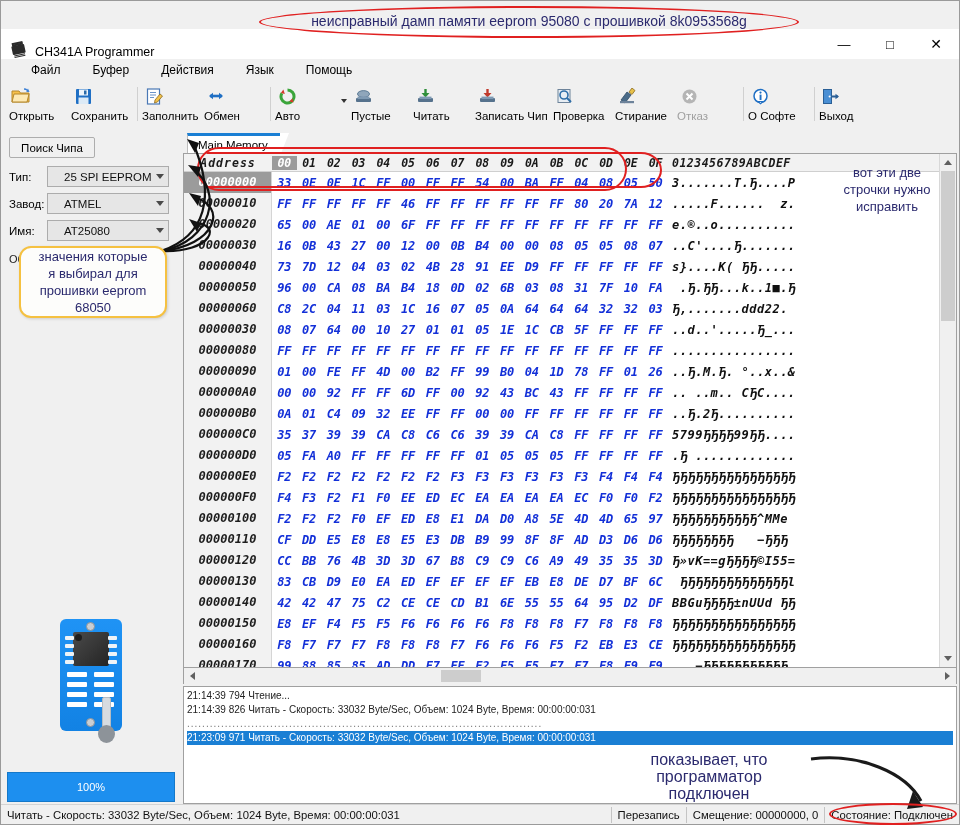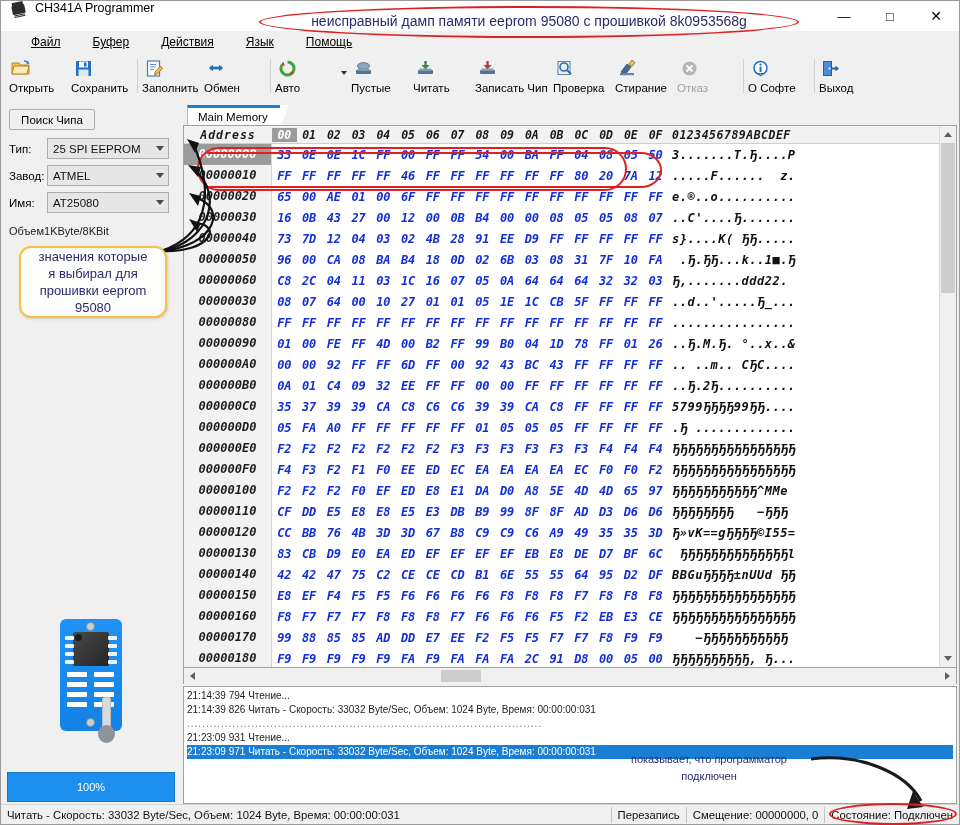--- a/index.html
+++ b/index.html
@@ -15,22 +15,22 @@
   #app {
     position: relative;
     width: 960px; height: 825px;
     background: #f0f0f0;
     border: 1px solid #9a9a9a;
     display: flex; flex-direction: column;
   }
 
   
   .titlebar {
-    height: 30px; background:#ffffff; display:flex; align-items:flex-start;
-    flex: 0 0 30px; position: relative;
+    height: 30px; background:#ffffff; display:flex; align-items:flex-end;
+    flex: 0 0 30px; position: relative; margin-top: 28px;
   }
   .title-icon { width:18px; height:18px; margin-left:9px; margin-right:7px; position:relative; }
   .chip-glyph {
     position:absolute; left:2px; top:4px; width:13px; height:9px;
     background:#2b2b2b; border-radius:1px; transform: rotate(-12deg);
   }
   .chip-glyph:before, .chip-glyph:after{
     content:""; position:absolute; left:1px; width:11px; height:1.5px; background:#2b2b2b;
   }
   .chip-glyph:before { top:-3px; box-shadow:0 1.5px 0 #2b2b2b; }
@@ -39,21 +39,21 @@
   .win-buttons { margin-left:auto; display:flex; height:30px; }
   .win-btn {
     width:46px; height:30px; display:flex; align-items:center; justify-content:center;
     font-size:13px; color:#000;
   }
   .win-btn.close-btn { font-size:14px; }
 
   
   .menubar {
     height:22px; flex:0 0 22px; background:#f0f0f0; display:flex; align-items:center;
-    padding-left:14px; gap:0px;text-decoration:underline;
+    padding-left:14px; gap:0px;
   }
   .menu-item { padding:2px 16px; font-size:12px; color:#000; }
 
   
   .toolbar {
     height:50px; flex:0 0 50px; background:#f0f0f0;
     display:flex; align-items:flex-start; padding-left:8px; position:relative;
   }
   .tool {
     width:62px; display:flex; flex-direction:column; align-items:flex-start;
@@ -86,21 +86,21 @@
   
   .searchbtn {
     margin:6px 0 8px 8px; width:86px; height:21px; background:#f0f0f0;
     border:1px solid #adadad; border-radius:2px; font-size:11.5px;
     display:flex; align-items:center; justify-content:center;
   }
   .frow { display:flex; align-items:center; margin:0 0 6px 8px; }
   .flabel { width:38px; font-size:11.5px; color:#000; }
   .combo {
     width:122px; height:21px; background:#e6e6e6; border:1px solid #acacac;
-    display:flex; align-items:center; padding-left:5px; font-size:11.5px;
+    display:flex; align-items:center; padding-left:16px; font-size:11.5px;
     position:relative; color:#111;
   }
   .combo .cv { flex:1 1 auto; overflow:hidden; white-space:nowrap; }
   .combo .carr {
     width:17px; display:flex; align-items:center; justify-content:center;
   }
   .combo .carr i {
     width:0;height:0;border-left:4px solid transparent;border-right:4px solid transparent;
     border-top:5px solid #4a4a4a; display:block;
   }
@@ -1116,21 +1116,20 @@
         </div>
         <div class="hs-btn hs-r">
             <i></i>
           </div>
       </div>
 
       <div class="logpane" id="logPane">
           <div class="logline">21:14:39 794 Чтение...</div>
           <div class="logline">21:14:39 826 Читать - Скорость: 33032 Byte/Sec, Объем: 1024 Byte, Время: 00:00:00:031</div>
           <div class="logline dots">..............................................................................................</div>
-          <div class="logline">21:23:09 931 Чтение...</div>
           <div class="logline sel">21:23:09 971 Читать - Скорость: 33032 Byte/Sec, Объем: 1024 Byte, Время: 00:00:00:031</div>
         </div>
     </div>
   </div>
 
   <div class="statusbar">
     <div class="st-seg">Читать - Скорость: 33032 Byte/Sec, Объем: 1024 Byte, Время: 00:00:00:031</div>
     <div class="st-grow"></div>
     <div class="st-div"></div>
     <div class="st-seg">Перезапись</div>
@@ -1160,22 +1159,25 @@
       <path d="M160 250 C 212 252 222 222 192 222" fill="none" stroke="#111" stroke-width="2.2"></path>
       <path d="M188 218 l 12 4 -4 9 z" fill="#111"></path>
 
       <path d="M810 758 C 860 752 905 772 920 800" fill="none" stroke="#1a1a1a" stroke-width="3"></path>
       <path d="M912 790 l 10 16 -16 2 z" fill="#1a1a1a"></path>
     </svg>
 
     <div class="callout" style="left:18px; top:245px; width:148px; height:72px; white-space:pre-line;">значения которые
 я выбирал для
 прошивки eeprom
-95080</div>
-
-
-    <div class="ann-text" style="left:598px; top:750px; width:220px; font-size:11px; white-space:pre-line;">показывает, что программатор
+68050</div>
+
+    <div class="ann-text" style="left:818px; top:163px; width:136px; font-size:13px; white-space:pre-line;">вот эти две
+строчки нужно
+исправить</div>
+
+    <div class="ann-text" style="left:598px; top:750px; width:220px; font-size:16px; white-space:pre-line;">показывает, что программатор
 подключен</div>
 
     <div class="ellipse" style="left:828px; top:802px; width:128px; height:22px;"></div>
   </div>
 
 </div>
 
 </body></html>

